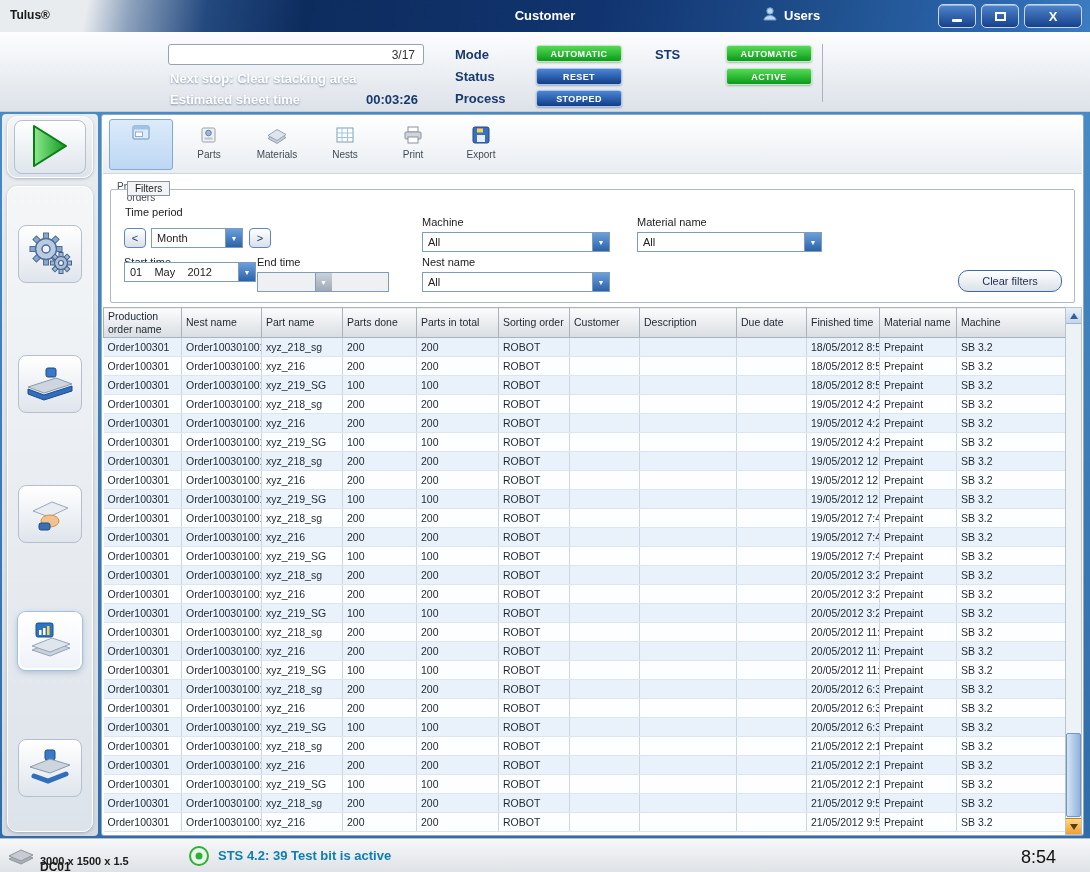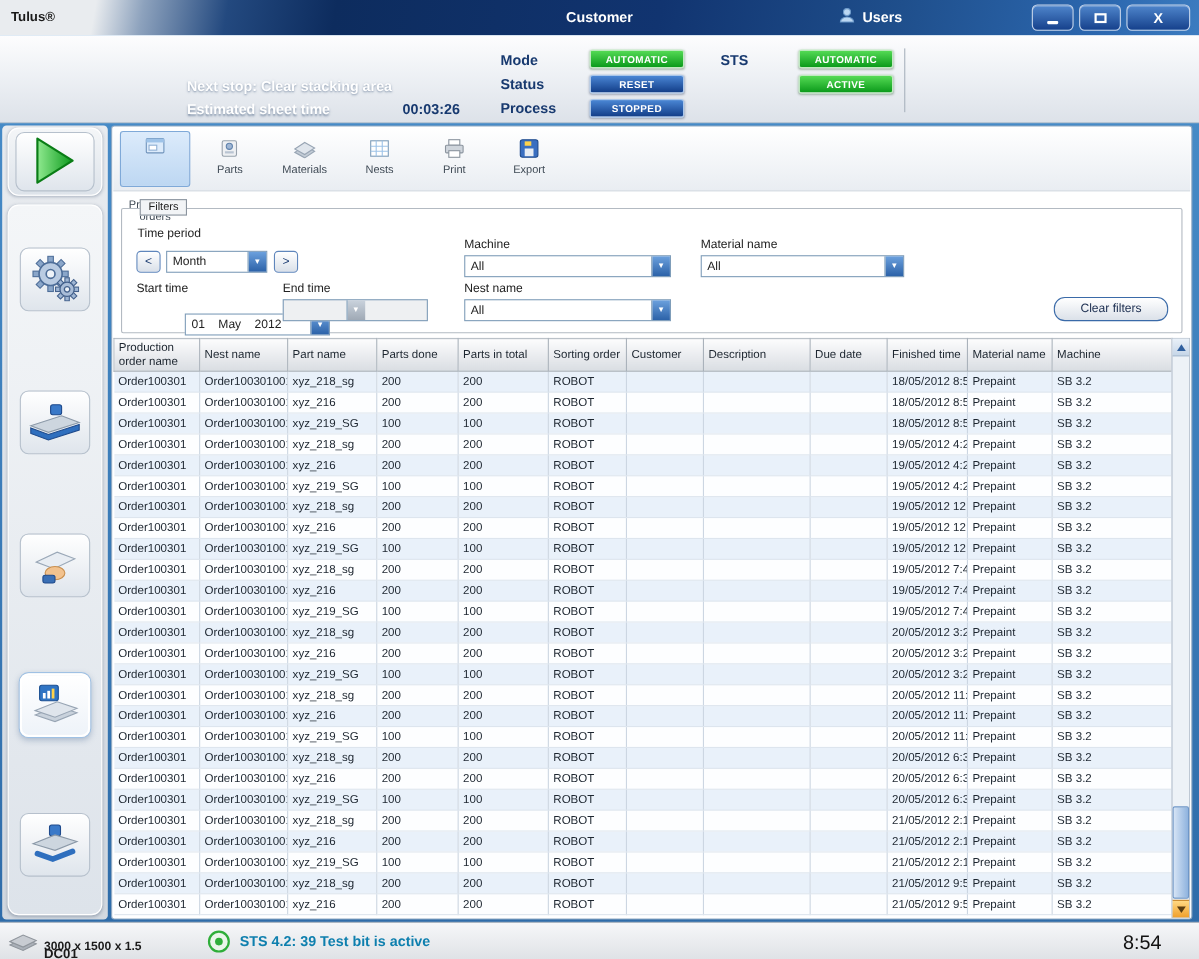--- a/index.html
+++ b/index.html
@@ -137,20 +137,23 @@
       </button>
     <button class="winbtn small">
         <span class="max-glyph"></span>
       </button>
     <button class="winbtn close">X</button>
   </div>
 </div>
 
 <div class="header">
 
+  <div class="counter">
+    <span>3/17</span>
+  </div>
   <div class="next-stop">Next stop: Clear stacking area</div>
   <div class="est-label">Estimated sheet time</div>
   <div class="est-value">00:03:26</div>
 
   <div class="hlabel" style="left:455px;top:15px;">Mode</div>
   <div class="hlabel" style="left:455px;top:37px;">Status</div>
   <div class="hlabel" style="left:455px;top:59px;">Process</div>
 
   <button class="hbtn green" style="left:536px;top:13px;">AUTOMATIC</button>
   <button class="hbtn blue" style="left:536px;top:36px;">RESET</button>
@@ -324,21 +327,21 @@
 
     <span class="flabel" style="left:14px;top:16px;">Time period</span>
     <button class="small-btn" style="left:13px;top:38px;">&lt;</button>
     <div class="dd" style="left:40px;top:38px;width:92px;">
       <span class="val">Month</span>
       <span class="arrow">▼</span>
     </div>
     <button class="small-btn" style="left:138px;top:38px;">&gt;</button>
 
     <span class="flabel" style="left:13px;top:66px;">Start time</span>
-    <div class="dd" style="left:13px;top:95px;width:132px;margin-left:44px;">
+    <div class="dd" style="left:13px;top:72px;width:132px;">
       <span class="val">01    May    2012</span>
       <span class="arrow">▼</span>
     </div>
 
     <span class="flabel" style="left:146px;top:66px;">End time</span>
     <div class="dd disabled" style="left:146px;top:82px;width:132px;">
       <span class="val">30    May    2012</span>
       <span class="arrow">▼</span>
     </div>
 

